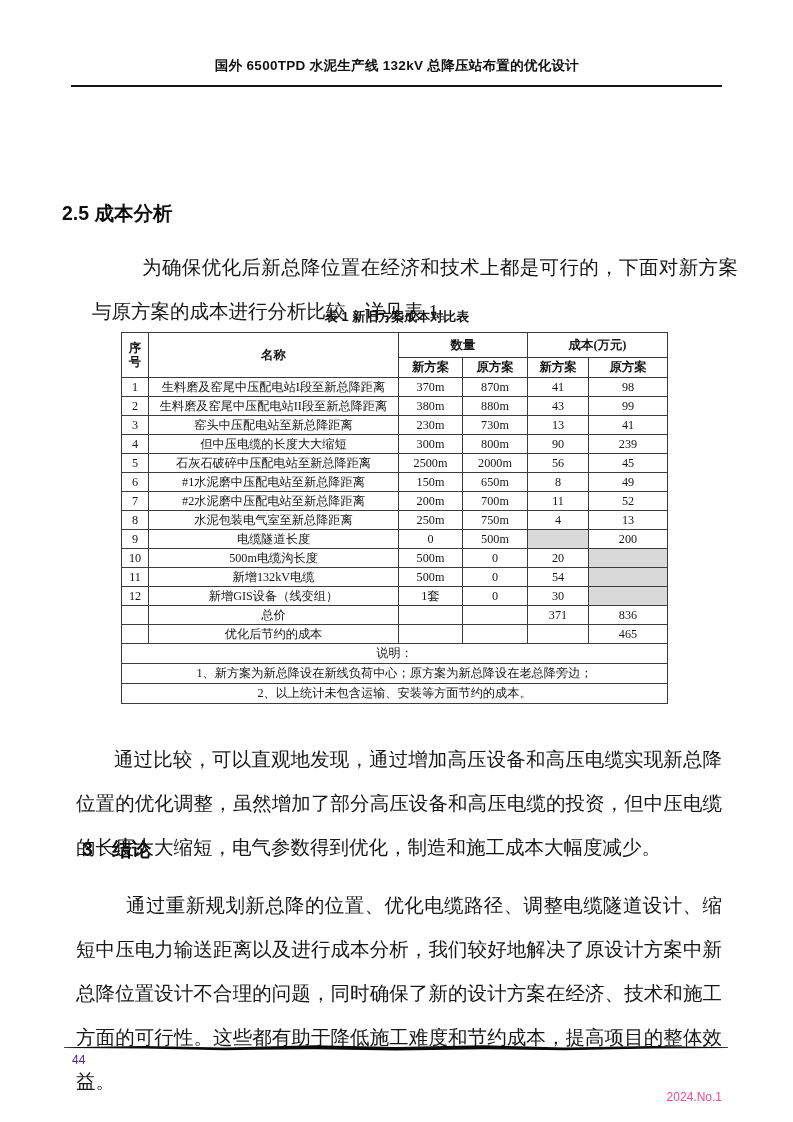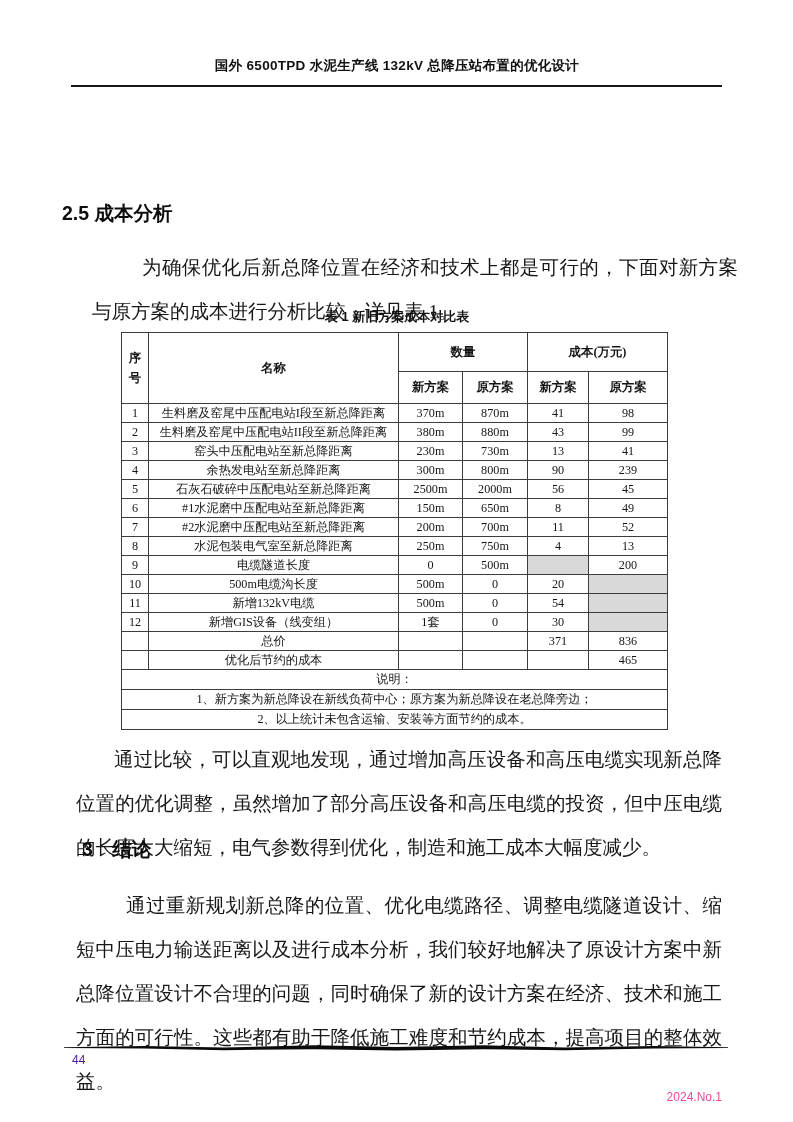--- a/index.html
+++ b/index.html
@@ -51,21 +51,21 @@
   }
   table.cost th,table.cost td{
     border:1px solid #3c3c3c;
     text-align:center;vertical-align:middle;
     padding:0;overflow:hidden;
     font-family:"Liberation Serif","DejaVu Serif",serif;
   }
   table.cost thead tr.r1 th{height:24px;}
   table.cost thead tr.r2 th{height:19px;}
   table.cost thead th{font-weight:700;font-size:12.4px;}
-  table.cost thead th.no{word-break:break-all;padding:15px 6px;line-height:20px;}
+  table.cost thead th.no{word-break:break-all;padding:8px 6px;line-height:14px;}
   table.cost tbody td{height:18px;}
   table.cost td.shaded{background:#d9d9d9;}
   table.cost tr.note td{text-align:center;padding:1px 5px;height:17px;font-size:12.2px;}
   
   .ftr-rule{position:absolute;top:1044px;left:64px;width:664px;height:8px;}
   .ftr-page{
     position:absolute;top:1053px;left:72px;width:650px;
     font-size:12px;font-family:"Liberation Sans","DejaVu Sans",sans-serif;color:#4c1d95;
   }
   .ftr-issue{
@@ -131,21 +131,21 @@
         <tr>
           <td>3</td>
           <td>窑头中压配电站至新总降距离</td>
           <td>230m</td>
           <td>730m</td>
           <td>13</td>
           <td>41</td>
         </tr>
         <tr>
           <td>4</td>
-          <td>余热发电站至新总降距离</td>
+          <td>但中压电缆的长度大大缩短</td>
           <td>300m</td>
           <td>800m</td>
           <td>90</td>
           <td>239</td>
         </tr>
         <tr>
           <td>5</td>
           <td>石灰石破碎中压配电站至新总降距离</td>
           <td>2500m</td>
           <td>2000m</td>

